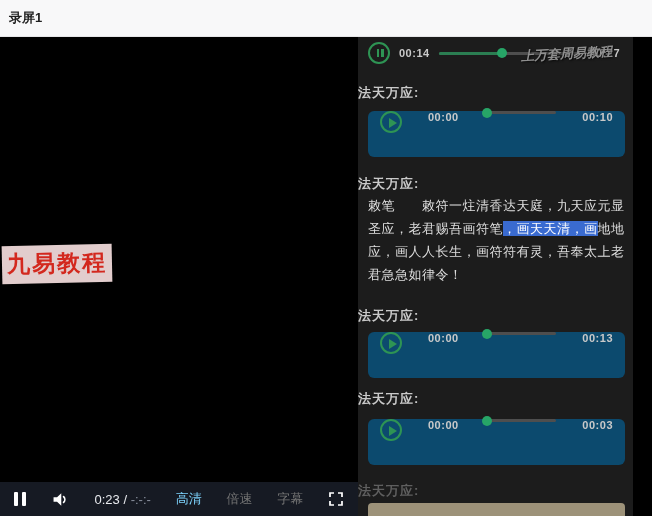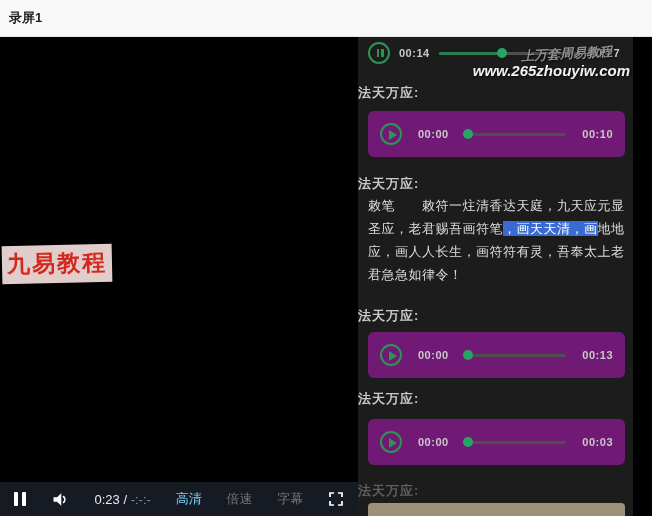--- a/index.html
+++ b/index.html
@@ -39,22 +39,22 @@
         z-index:6; line-height:17px; pointer-events:none; }
   .wm1 { color:#8f8f8f; font-size:13px; font-weight:700; transform:rotate(-3deg); display:inline-block;
          text-shadow:1px 1px 2px rgba(0,0,0,.8); margin-right:18px; }
   .wm2 { color:#f2f2f2; font-size:15px; font-weight:700; text-shadow:1px 1px 2px rgba(0,0,0,.8); }
 
   .sec-label { position:absolute; left:0; font-size:13px; color:#c9c9c9; letter-spacing:1px;font-weight:bold; }
   .sec-label.dim { color:#5f5f5f; }
 
   .aplayer { display:flex; align-items:center; gap:9px; }
   .aplayer.bare { position:absolute; left:10px; top:5px; width:252px; }
-  .abox { position:absolute; left:10px; width:257px; height:46px; background:#701a75;
-          border-radius:6px; padding:0 12px; display:flex; align-items:center; gap:16px; }
+  .abox { position:absolute; left:10px; width:257px; height:46px; background:#0c4a6e;
+          border-radius:6px; padding:0 12px; display:flex; align-items:flex-start; gap:26px; }
 
   .btn-circle { width:22px; height:22px; border:2px solid #2e9454; border-radius:50%;
                 position:relative; flex:none; cursor:pointer; }
   .btn-circle.is-play::after { content:""; position:absolute; left:7px; top:5px;
         border-left:8px solid #2e9454; border-top:5px solid transparent; border-bottom:5px solid transparent; }
   .btn-circle .pbar { display:none; }
   .btn-circle.is-pause .pbar { display:block; position:absolute; top:5px; width:2.5px; height:8px;
         background:#2e9454; }
   .btn-circle.is-pause .pbar.l { left:6.5px; }
   .btn-circle.is-pause .pbar.r { left:11px; }
@@ -108,21 +108,20 @@
           <path d="M3 9V3h6M15 3h6v6M21 15v6h-6M9 21H3v-6"></path>
         </svg>
       </div>
     </div>
   </div>
 
   <div class="panel">
 
     <div class="wm">
       <span class="wm1">上万套周易教程</span><br>
-      <span class="wm2">www.265zhouyiw.com</span>
     </div>
 
     <div class="aplayer bare">
       <div class="btn-circle is-pause">
           <span class="pbar l"></span>
           <span class="pbar r"></span>
         </div>
       <span class="ptime">00:14</span>
       <div class="track">
         <div class="fill" style="width: 45%;"></div>

